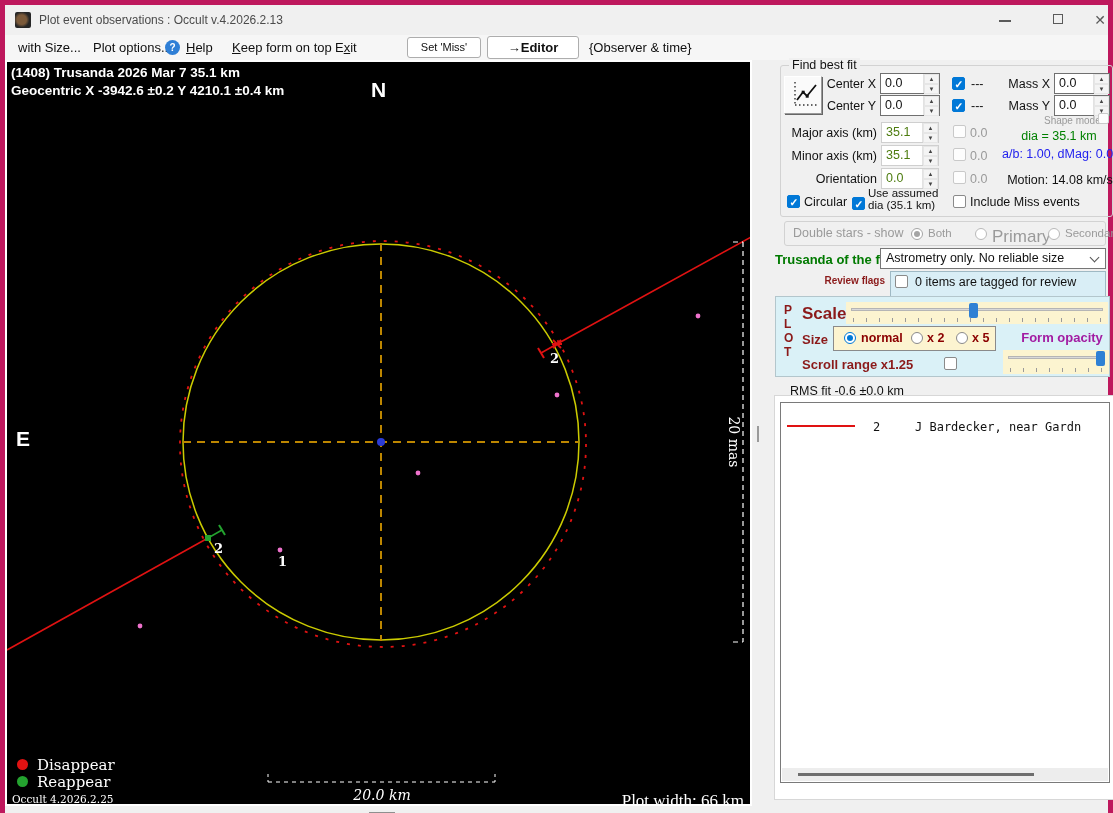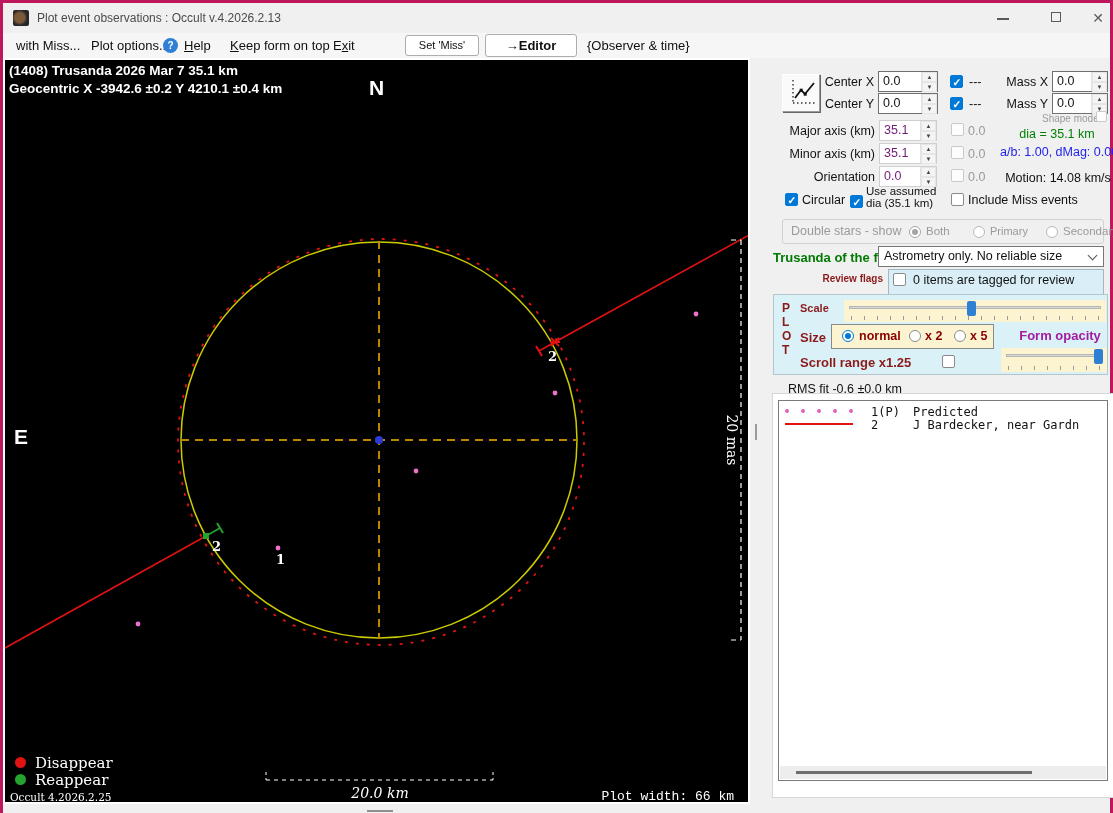--- a/index.html
+++ b/index.html
@@ -1,18 +1,18 @@
 <!DOCTYPE html>
 <html><head>
 <meta charset="utf-8">
 <style>
   html,body{margin:0;padding:0}
   body{width:1113px;height:813px;position:relative;background:#f0f0f0;
        font-family:"Liberation Sans",sans-serif;overflow:hidden}
-  .win{position:absolute;inset:0;border:3px solid #be185d;box-sizing:border-box;background:#f0f0f0}
+  .win{position:absolute;inset:0;border:5px solid #be185d;box-sizing:border-box;background:#f0f0f0}
 
   
   .titlebar{position:absolute;left:0;top:0;right:0;height:30px;background:#f0f0f0}
   .app-icon{position:absolute;left:10px;top:7px;width:16px;height:16px;border-radius:2px;
             background:radial-gradient(circle at 42% 48%, #7b5a3a 0 38%, #262626 62%)}
   .title-text{position:absolute;left:34px;top:8px;font-size:12px;color:#4b4b4b;white-space:nowrap}
   .wbtn{position:absolute;top:0;width:40px;height:30px;color:#5a5a5a;text-align:center}
   .wbtn .glyph-min{position:absolute;left:14px;top:15px;width:12px;height:1.5px;background:#5a5a5a}
   .wbtn .glyph-max{position:absolute;left:15px;top:9px;width:10px;height:10px;border:1.4px solid #5a5a5a;box-sizing:border-box}
   .wbtn .glyph-close{font-size:14px;line-height:30px}
@@ -34,39 +34,39 @@
   .pov{position:absolute;color:#fff;white-space:nowrap}
   .phdr{left:4px;font-weight:bold;font-size:13.5px;font-family:"Liberation Sans",sans-serif}
   .pN{left:364px;top:16px;font-size:21px;font-weight:bold}
   .pE{left:9px;top:365px;font-size:21px;font-weight:bold}
   .legend-row{position:absolute;left:10px;height:17px;font-family:"DejaVu Serif",serif;font-size:15px;color:#fff}
   .lg-dot{position:absolute;left:0;top:3px;width:11px;height:11px;border-radius:50%}
   .lg-txt{position:absolute;left:20px;top:0}
   .pver{left:5px;top:731px;font-family:"DejaVu Serif",serif;font-size:10.5px}
   .pskm{left:300px;top:725px;width:150px;text-align:center;font-family:"DejaVu Serif",serif;
         font-style:italic;font-size:14px}
-  .ppw{right:14px;top:729px;font-family:Liberation Mono, monospace;font-size:13px}
+  .ppw{right:6px;top:729px;font-family:Liberation Serif, serif;font-size:17px}
 
   
   .rpanel{position:absolute;left:747px;top:55px;width:366px;height:746px;font-size:12.5px;color:#111}
   .abs{position:absolute;white-space:nowrap}
   .group{position:absolute;border:1px solid #d2d2d2;border-radius:3px;box-sizing:border-box}
   .glabel{position:absolute;top:-8px;left:8px;background:#f0f0f0;padding:0 3px;font-size:12.5px}
   .rlabel{text-align:right}
   .gray{color:#9a9a9a}
   .green{color:#008000}
   .bluetxt{color:#2222ee}
   .dred{color:#8b1a1a;font-weight:bold}
 
   .spin{position:absolute;display:flex;border:1px solid #707070;background:#fff;box-sizing:border-box;height:21px}
   .spin .val{flex:1;padding:2px 0 0 4px;font-size:12.5px}
   .spin .btns{width:15px;display:flex;flex-direction:column;border-left:1px solid #e2e2e2}
   .spin .btns div{flex:1;font-size:6px;line-height:8px;text-align:center;color:#444;background:#f4f4f4;border:1px solid #e6e6e6;box-sizing:border-box}
   .spin.dis{border-color:#cfcfcf}
-  .spin.dis .val{color:#701a75}
+  .spin.dis .val{color:#4d7c0f}
 
   .cb{position:absolute;width:13px;height:13px;box-sizing:border-box;border:1px solid #8a8a8a;background:#fff;border-radius:2px}
   .cb.on{background:#0078d7;border-color:#0078d7}
   .cb.on::after{content:"✓";position:absolute;left:1.5px;top:-0.5px;color:#fff;font-size:10.5px;font-weight:bold}
   .cb.dis{border-color:#c9c9c9;background:#fdfdfd}
 
   .radio{position:absolute;width:12px;height:12px;border-radius:50%;border:1px solid #8a8a8a;background:#fff;box-sizing:border-box}
   .radio.sel{border-color:#0078d7}
   .radio.sel::after{content:"";position:absolute;inset:2px;border-radius:50%;background:#0078d7}
   .radio.dis{border-color:#b9b9b9}
@@ -120,21 +120,21 @@
     <div class="wbtn" style="left:980px">
         <span class="glyph-min"></span>
       </div>
     <div class="wbtn" style="left:1033px">
         <span class="glyph-max"></span>
       </div>
     <div class="wbtn" style="left:1075px"><span class="glyph-close">✕</span></div>
   </div>
 
   <div class="menubar">
-    <span class="mitem" style="left:13px">with Miss...</span>
+    <span class="mitem" style="left:13px">with Size...</span>
     <span class="mitem" style="left:88px">Plot options...</span>
     <span class="help-icon">?</span>
     <span class="mitem" style="left:181px"><u>H</u>elp</span>
     <span class="mitem" style="left:227px"><u>K</u>eep form on top</span>
     <span class="mitem" style="left:330px">E<u>x</u>it</span>
     <span class="mbtn small">Set 'Miss' Times</span>
     <span class="mbtn editor">→Editor</span>
     <span class="mitem" style="left:584px">{Observer &amp; time}</span>
   </div>
 
@@ -182,20 +182,23 @@
       <span class="lg-dot" style="background:#24a32f"></span>
       <span class="lg-txt">Reappear</span>
     </div>
     <div class="pov pver">Occult 4.2026.2.25</div>
     <div class="pov pskm">20.0 km</div>
     <div class="pov ppw">Plot width: 66 km</div>
   </div>
 
   <div class="rpanel">
 
+    <div class="group" style="left:28px;top:5px;width:333px;height:152px">
+      <span class="glabel">Find best fit</span>
+    </div>
     <button class="fitbtn">
       <svg width="30" height="30" viewBox="0 0 30 30">
         <line x1="4" y1="3" x2="4" y2="26" stroke="#333" stroke-width="1.4" stroke-dasharray="1.5 2.5"></line>
         <line x1="4" y1="26" x2="27" y2="26" stroke="#333" stroke-width="1.4" stroke-dasharray="1.5 2.5"></line>
         <polyline points="6,21 12,13 16,17 25,6" fill="none" stroke="#111" stroke-width="1.8"></polyline>
         <rect x="10.7" y="11.7" width="3" height="3" fill="#111"></rect>
           <rect x="14.7" y="15.7" width="3" height="3" fill="#111"></rect>
       </svg>
     </button>
 
@@ -284,21 +287,21 @@
       <div>dia (35.1 km)</div>
     </div>
     <span class="cb" style="left:201px;top:135px"></span>
     <div class="abs" style="left:218px;top:135px">Include Miss events</div>
 
     <div class="group" style="left:32px;top:161px;width:322px;height:25px">
       <div class="abs gray" style="left:8px;top:4px;font-weight:normal">Double stars - show</div>
       <span class="radio dissel" style="left:126px;top:6px"></span>
       <div class="abs gray" style="left:143px;top:5px;font-size:11.5px">Both</div>
       <span class="radio dis" style="left:190px;top:6px"></span>
-      <div class="abs gray" style="left:207px;top:5px;font-size:11px">Primary</div>
+      <div class="abs gray" style="left:207px;top:5px;font-size:17px">Primary</div>
       <span class="radio dis" style="left:263px;top:6px"></span>
       <div class="abs gray" style="left:280px;top:5px;font-size:11.5px">Secondary</div>
     </div>
 
     <div class="abs rlabel" style="left:23px;top:192px;width:100px;font-weight:bold;color:#007a00;font-size:13px">Trusanda of the fit</div>
     <div class="combo" style="left:128px;top:188px;width:226px">
       <span>Astrometry only. No reliable size</span>
       <span class="chev"></span>
     </div>
 
@@ -307,21 +310,21 @@
       <span class="cb" style="left:4px;top:3px"></span>
       <span class="abs" style="left:24px;top:3px;font-size:12.5px">0 items are tagged for review</span>
     </div>
 
     <div class="plotpanel">
       <div class="abs dred" style="left:8px;top:6px;font-size:12px">P</div>
       <div class="abs dred" style="left:8px;top:20px;font-size:12px">L</div>
       <div class="abs dred" style="left:8px;top:34px;font-size:12px">O</div>
       <div class="abs dred" style="left:8px;top:48px;font-size:12px">T</div>
 
-      <div class="abs dred" style="left:26px;top:7px;font-size:11px">Scale</div>
+      <div class="abs dred" style="left:26px;top:7px;font-size:17px">Scale</div>
       <div class="slider" style="left:70px;top:5px;width:262px;height:22px">
         <span class="groove"></span>
         <span class="thumb" style="left:123px"></span>
         <span class="ticks"></span>
       </div>
 
       <div class="abs dred" style="left:26px;top:35px;font-size:13px">Size</div>
       <div class="sizebox">
         <span class="radio sel" style="left:10px;top:5px"></span>
         <span class="sztxt" style="left:27px">normal</span>
@@ -337,31 +340,20 @@
       <div class="slider" style="left:227px;top:53px;width:106px;height:24px">
         <span class="groove"></span>
         <span class="thumb" style="left:93px"></span>
         <span class="ticks"></span>
       </div>
     </div>
 
     <div class="abs" style="left:38px;top:324px;font-size:12.5px">RMS fit -0.6 ±0.0 km</div>
     <div class="whitepanel"></div>
     <div class="listbox">
-      <div class="lrow" style="top:4px">
-        <span class="sampledots">
-          <span class="sdot" style="left:0"></span>
-            <span class="sdot" style="left:16px"></span>
-            <span class="sdot" style="left:32px"></span>
-            <span class="sdot" style="left:48px"></span>
-            <span class="sdot" style="left:64px"></span>
-        </span>
-        <span class="lid">1(P)</span>
-        <span class="lname">Predicted</span>
-      </div>
       <div class="lrow" style="top:17px">
         <span class="sampleline"></span>
         <span class="lid">2</span>
         <span class="lname">J Bardecker, near Gardn</span>
       </div>
       <div class="hscroll">
         <span class="hthumb"></span>
       </div>
     </div>
   </div>

